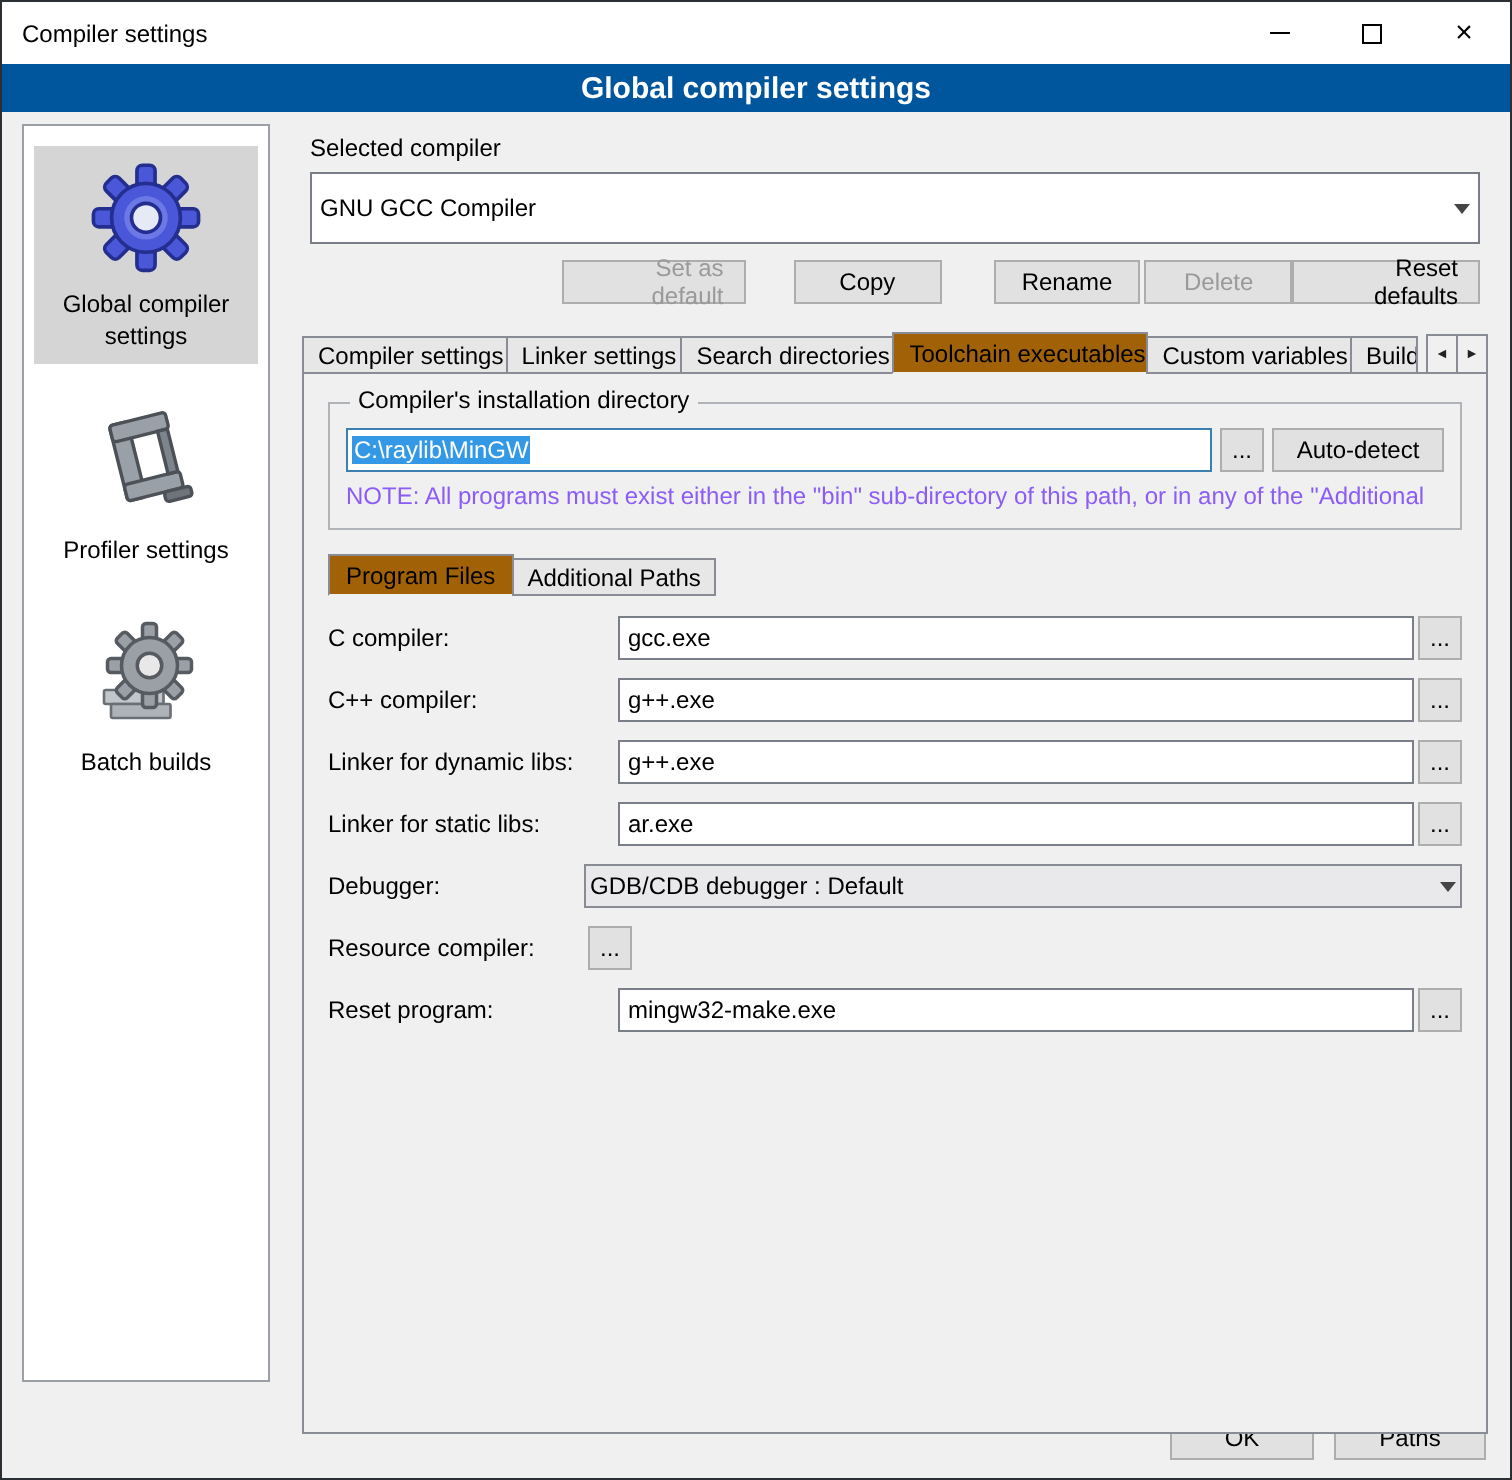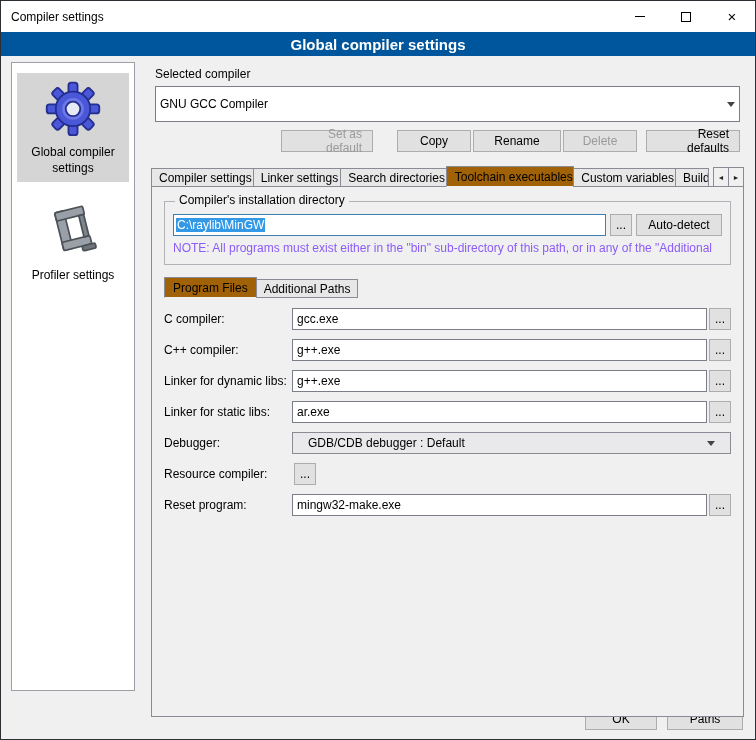--- a/index.html
+++ b/index.html
@@ -40,21 +40,21 @@
            display:flex; align-items:center; padding:17px 4px; cursor:default; }
   .combo-arrow { margin-left:auto; width:0; height:0; border-left:4px solid transparent;
                  border-right:4px solid transparent; border-top:5px solid #444; }
   .btn-row { display:flex; align-items:center; margin:8px 6px 0 6px; height:22px; }
   .btn { height:22px; background:#e1e1e1; border:1px solid #adadad; display:flex;
          align-items:center; justify-content:center; padding:0 10px; cursor:default;text-align:right; }
   .btn.disabled { color:#9a9a9a; }
   .spacer-left { width:126px; flex:none; }
   .w-default { width:92px; margin-right:24px; }
   .w-copy { width:74px; margin-right:2px; }
-  .w-rename { width:88px; margin-right:2px; }
+  .w-rename { width:74px; margin-right:2px;margin-left:24px; }
   .w-delete { width:74px; }
   .w-reset { width:94px; margin-left:auto; }
 
   
   .tabstrip { position:relative; z-index:2; display:flex; align-items:flex-end;
               margin:14px 0 -1px 2px; height:21px; padding-right:38px; overflow:hidden; }
   .tab { white-space:nowrap; border:1px solid #898c95; background:#e7e7e7;
          padding:2px 7px 2px; margin-right:-1px; height:19px; cursor:default; overflow:hidden; }
   .tab.active { background:#a16207; border-bottom:1px solid #f0f0f0; height:21px; padding:3px 8px 4px; }
   .tab.clipped { flex:none; width:34px; }
@@ -78,24 +78,24 @@
   .autodetect-btn { width:86px; height:22px; flex:none; margin-left:4px; background:#e1e1e1;
               border:1px solid #adadad; display:flex; align-items:center; justify-content:center; cursor:default; }
   .note { margin-top:5px; color:#8b5cf6; height:15px; white-space:nowrap; overflow:hidden; }
 
   
   .subtabstrip { display:flex; align-items:flex-end; margin:12px 0 0 4px; height:21px; }
   .form { margin-top:10px; }
   .form-row { display:flex; align-items:center; margin:0 4px 9px 4px; height:22px; }
   .row-label { width:128px; flex:none; }
   .row-input { flex:1; height:22px; background:#fff; border:1px solid #7a7e87;
-               padding:0 4px; font-family:"Liberation Sans", sans-serif; font-size:12px; }
+               padding:0 4px; font-family:"Liberation Sans", sans-serif; font-size:12px;margin-left:17px; }
   .row-browse { margin-left:2px; }
   .combo-gray { flex:1; height:22px; background:#e9e9ec; border:1px solid #898c95;
-                display:flex; align-items:center; padding:0 15px; cursor:default; }
+                display:flex; align-items:center; padding:0 2px; cursor:default; }
 
   
   .footer { position:absolute; right:12px; bottom:9px; display:flex; }
   .footer .btn { margin-left:10px; }
   .w-ok { width:72px; }
   .w-cancel { width:76px; }
 </style>
 </head>
 <body>
 
@@ -149,20 +149,39 @@
             <rect x="16" y="6" width="34" height="10" rx="2"></rect>
             <rect x="16" y="42" width="34" height="10" rx="2"></rect>
             <rect x="43" y="16" width="6" height="26" fill="#7d848b"></rect>
             <rect x="38" y="52" width="16" height="6" rx="2" fill="#6e747a"></rect>
           </g>
         </svg>
       </span>
       <span class="side-label">Profiler settings</span>
     </div>
 
+    <div class="side-item">
+      <span>
+        <svg width="56" height="56" viewBox="0 0 64 64">
+          <rect x="8" y="40" width="34" height="8" rx="1" fill="#c2c6ca" stroke="#6a6f75" stroke-width="1.5"></rect>
+          <rect x="12" y="48" width="34" height="8" rx="1" fill="#aeb3b8" stroke="#6a6f75" stroke-width="1.5"></rect>
+          <g transform="translate(34,26)">
+            <g fill="#9aa0a6" stroke="#565b61" stroke-width="2">
+              <rect x="-4" y="-24" width="8" height="48" rx="2"></rect>
+              <rect x="-4" y="-24" width="8" height="48" rx="2" transform="rotate(45)"></rect>
+              <rect x="-4" y="-24" width="8" height="48" rx="2" transform="rotate(90)"></rect>
+              <rect x="-4" y="-24" width="8" height="48" rx="2" transform="rotate(135)"></rect>
+              <circle r="16"></circle>
+            </g>
+            <circle r="7" fill="#e8e8e8" stroke="#565b61" stroke-width="2"></circle>
+          </g>
+        </svg>
+      </span>
+      <span class="side-label">Batch builds</span>
+    </div>
 
   </div>
 
   <div class="main">
 
     <div class="sc-label">Selected compiler</div>
 
     <div class="combo">
       <span>GNU GCC Compiler</span>
       <span class="combo-arrow"></span>

